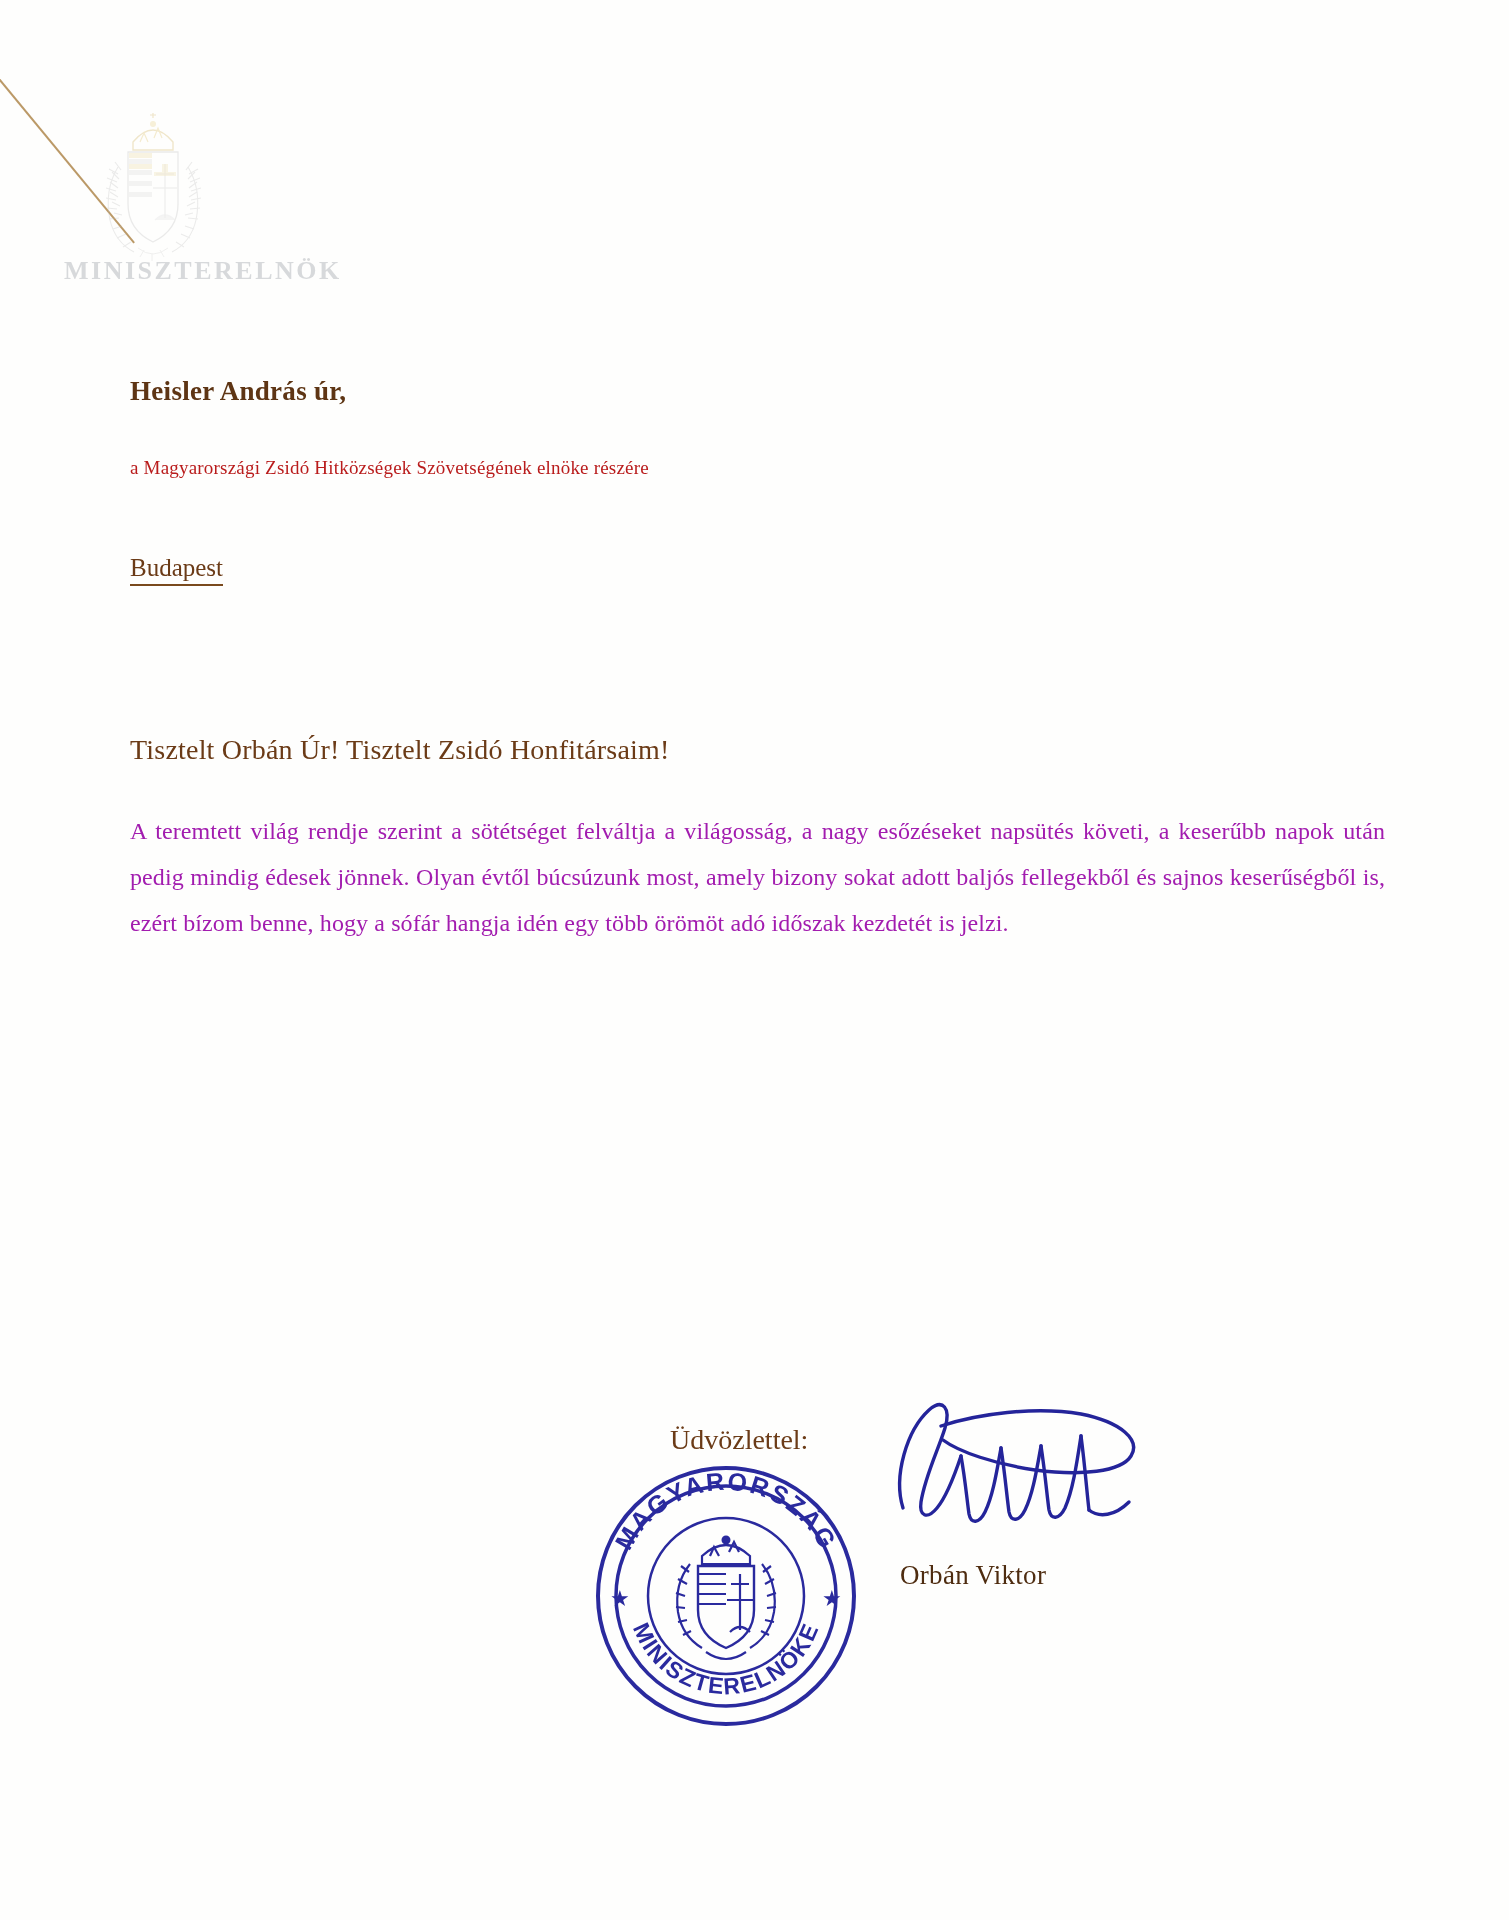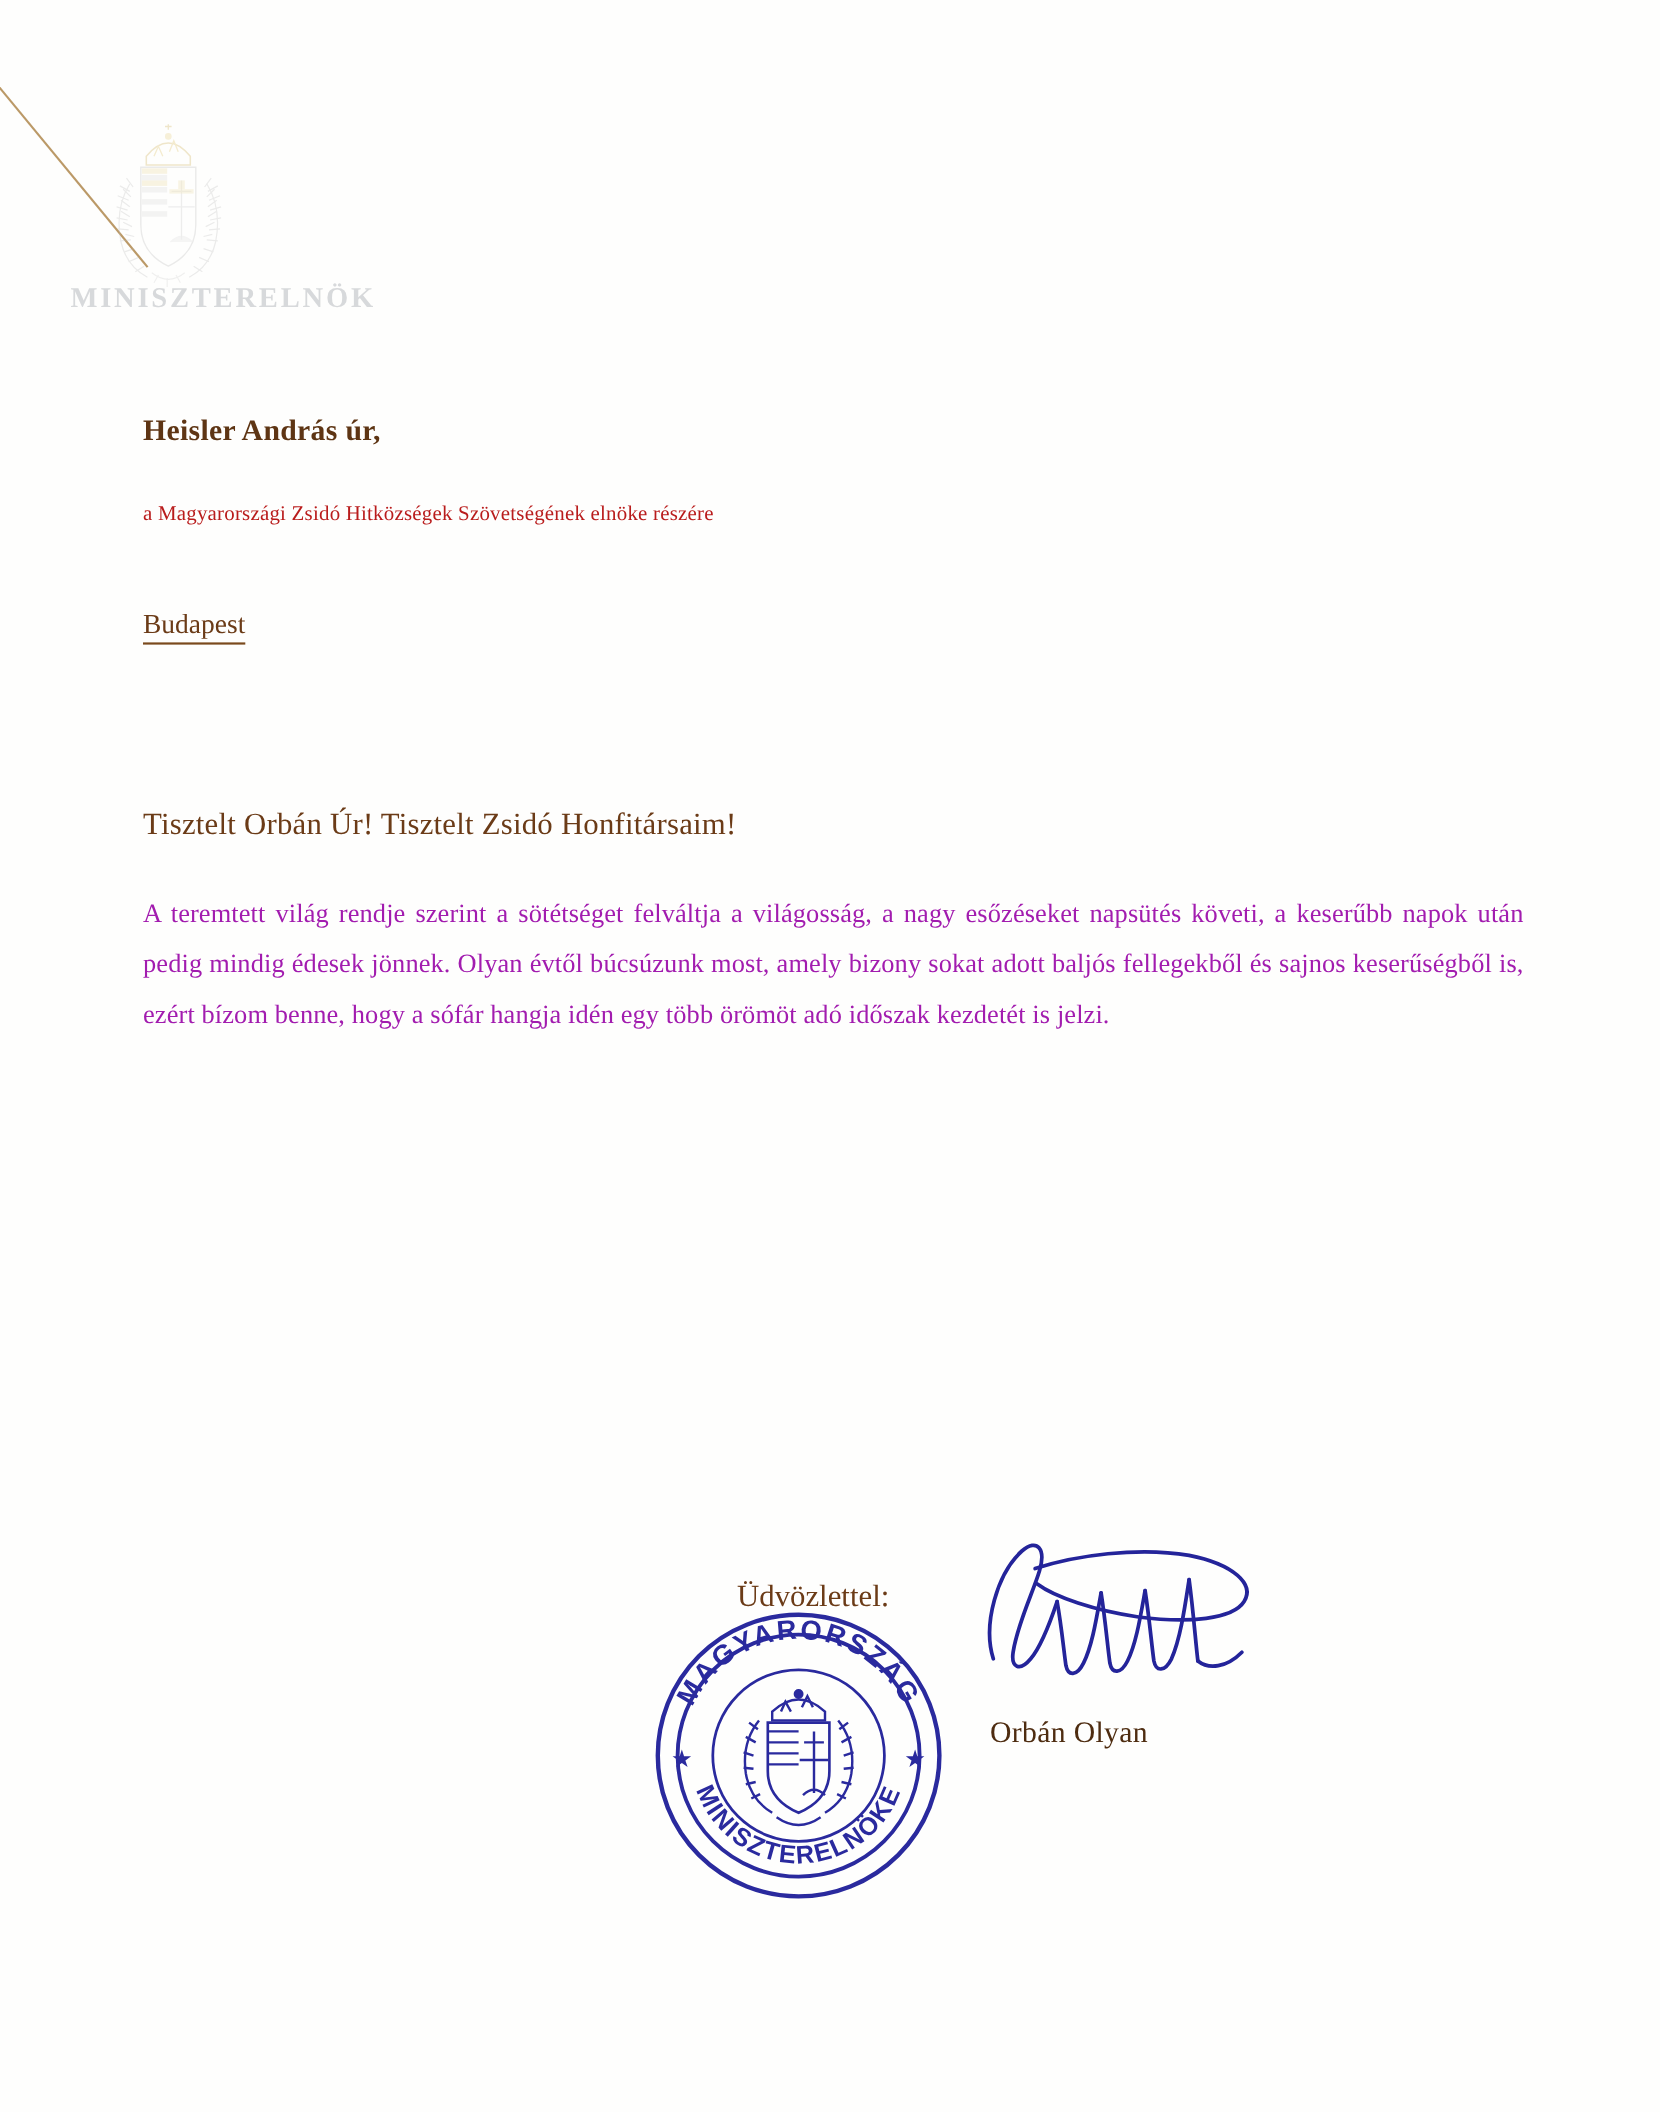--- a/index.html
+++ b/index.html
@@ -115,21 +115,21 @@
   .closing-zone {
     position: absolute;
     left: 130px;
     top: 1420px;
     width: 1255px;
     height: 420px;
   }
   .closing-word {
     position: absolute;
     left: 540px;
-    top: 16px;
+    top: 4px;
     font-size: 28px;
     color: #6b3b17;
   }
   .signature-ink {
     position: absolute;
     left: 755px;
     top: -30px;
     width: 270px;
     height: 160px;
   }
@@ -295,16 +295,16 @@
           <path d="M156 56 C 160 82, 162 106, 164 120 C 166 130, 174 130, 180 118
                    C 188 100, 192 72, 196 46"></path>
           <path d="M196 46 C 200 76, 202 104, 204 120"></path>
           <path d="M56 36 C 92 24, 150 16, 196 24 C 236 32, 256 50, 246 66
                    C 236 82, 196 86, 150 80 C 110 74, 74 62, 58 50"></path>
           <path d="M204 120 C 214 128, 230 126, 244 112"></path>
         </g>
       </svg>
     </div>
 
-    <div class="signer-name">Orbán Olyan</div>
+    <div class="signer-name">Orbán Viktor</div>
   </div>
 
 </div>
 
 </body></html>

